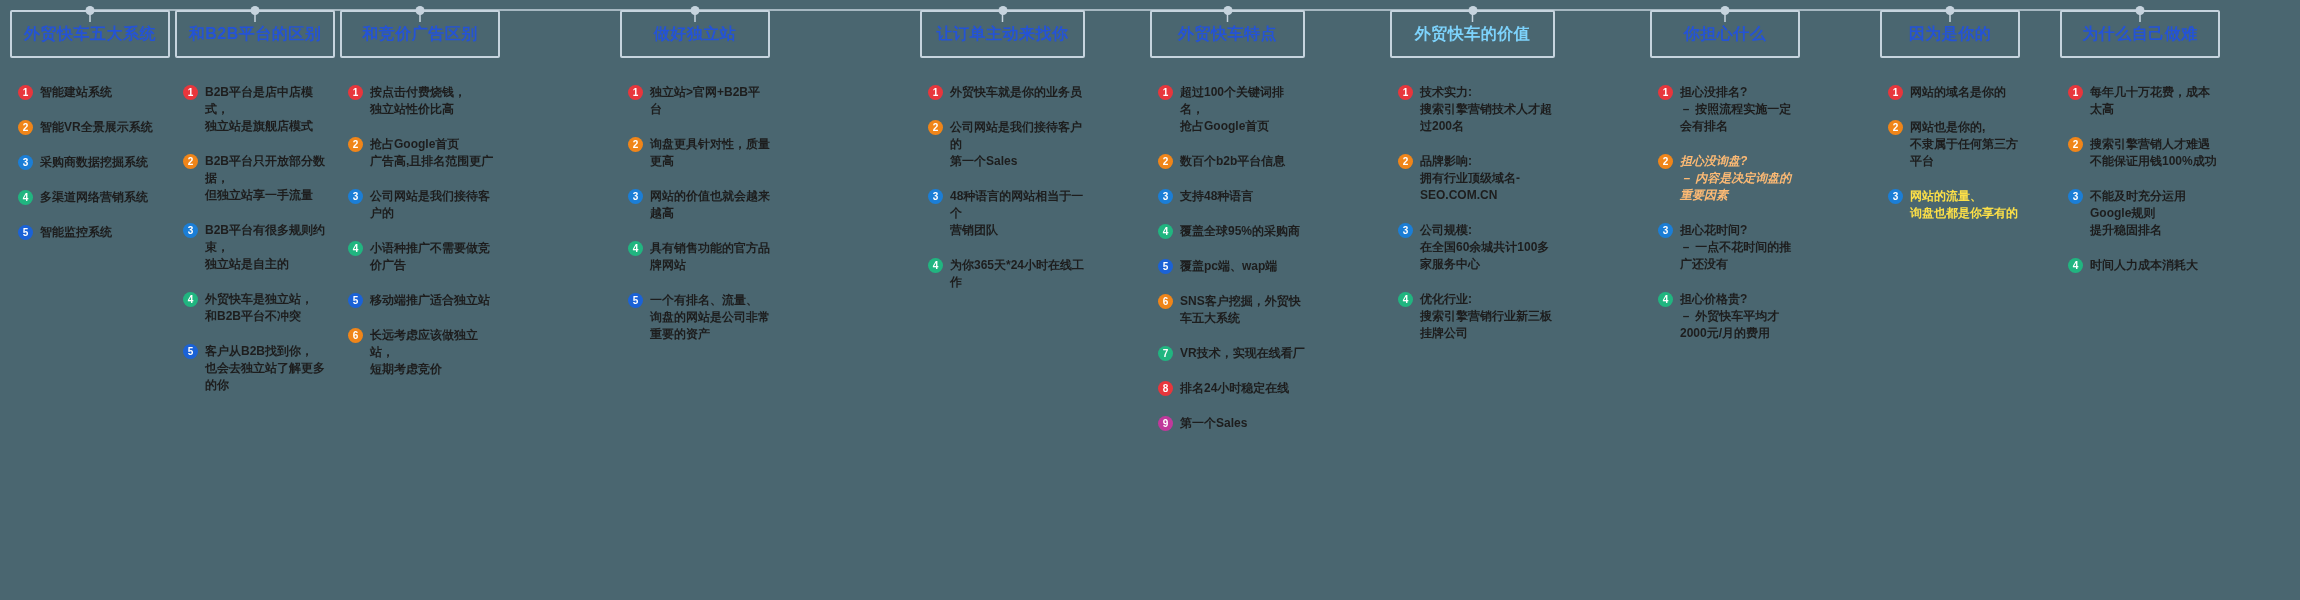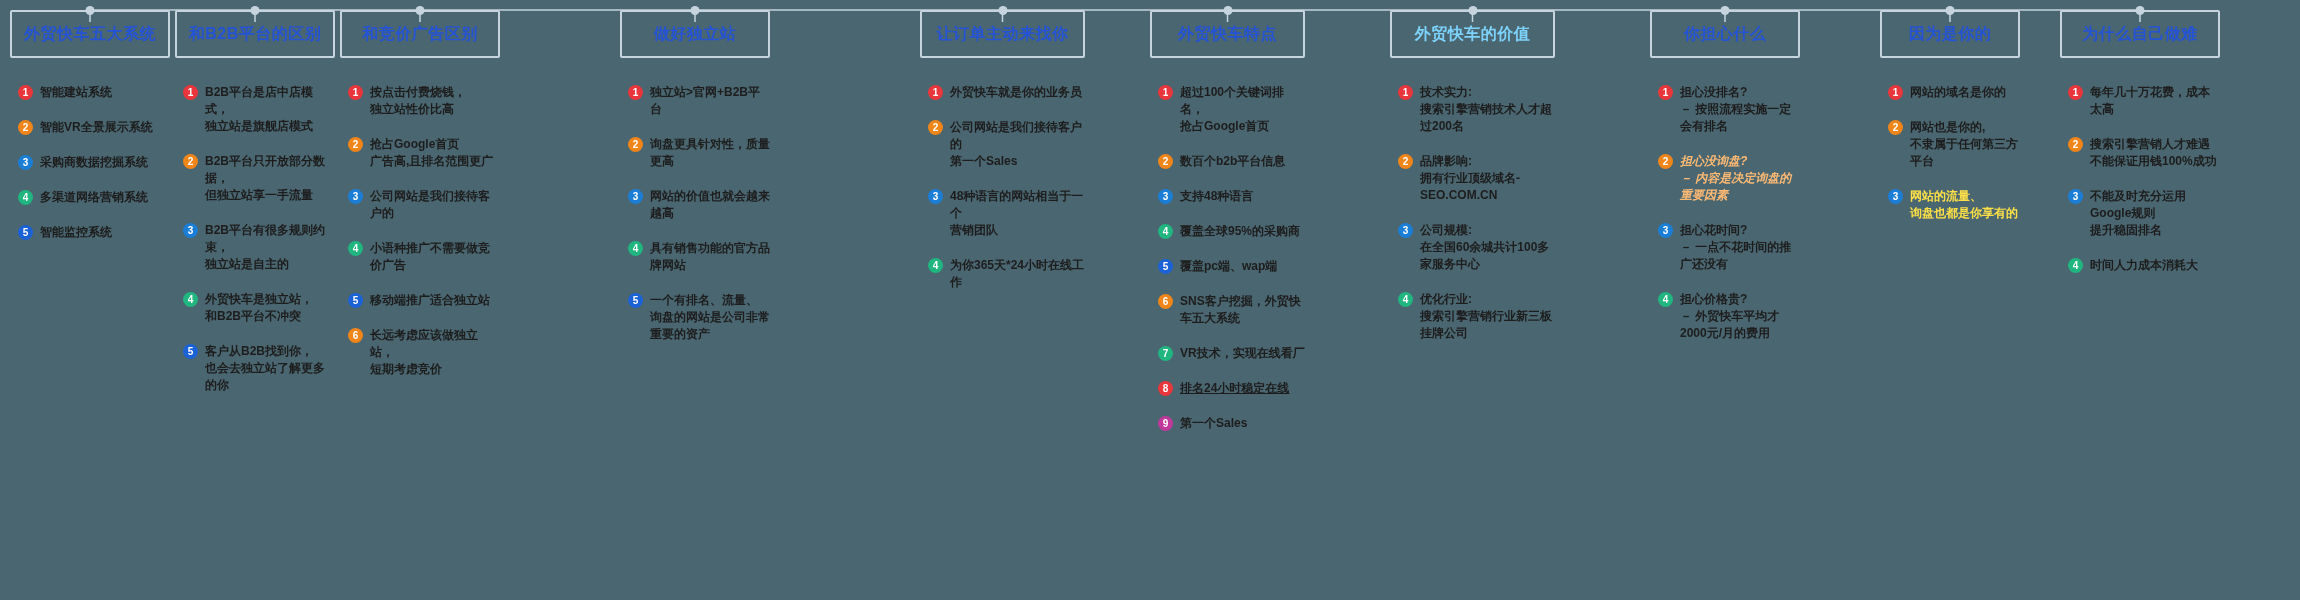--- a/index.html
+++ b/index.html
@@ -292,21 +292,21 @@
           <div class="item">
             <span class="badge" style="background: rgb(240, 133, 25);">6</span>
             <span class="item-text" style="color: rgb(29, 29, 29);">SNS客户挖掘，外贸快车五大系统</span>
           </div>
           <div class="item">
             <span class="badge" style="background: rgb(33, 181, 128);">7</span>
             <span class="item-text" style="color: rgb(29, 29, 29);">VR技术，实现在线看厂</span>
           </div>
           <div class="item">
             <span class="badge" style="background: rgb(232, 54, 60);">8</span>
-            <span class="item-text" style="color: rgb(29, 29, 29); text-decoration: underline;">排名24小时稳定在线</span>
+            <span class="item-text" style="color: rgb(29, 29, 29);">排名24小时稳定在线</span>
           </div>
           <div class="item">
             <span class="badge" style="background: rgb(192, 57, 155);">9</span>
             <span class="item-text" style="color: rgb(29, 29, 29);">第一个Sales</span>
           </div>
         </div>
       </div>
       <div class="col" style="left: 1390px; width: 165px;">
         <div class="node-box" style="border-color: rgb(198, 212, 222);">
           <span class="node-dot" style="background: rgb(198, 212, 222);"></span>

